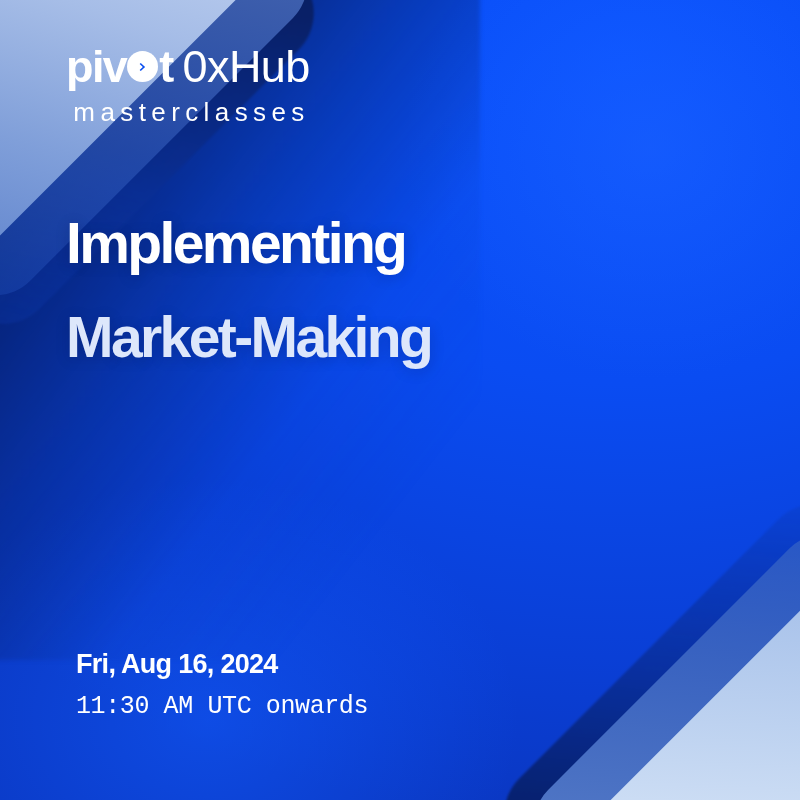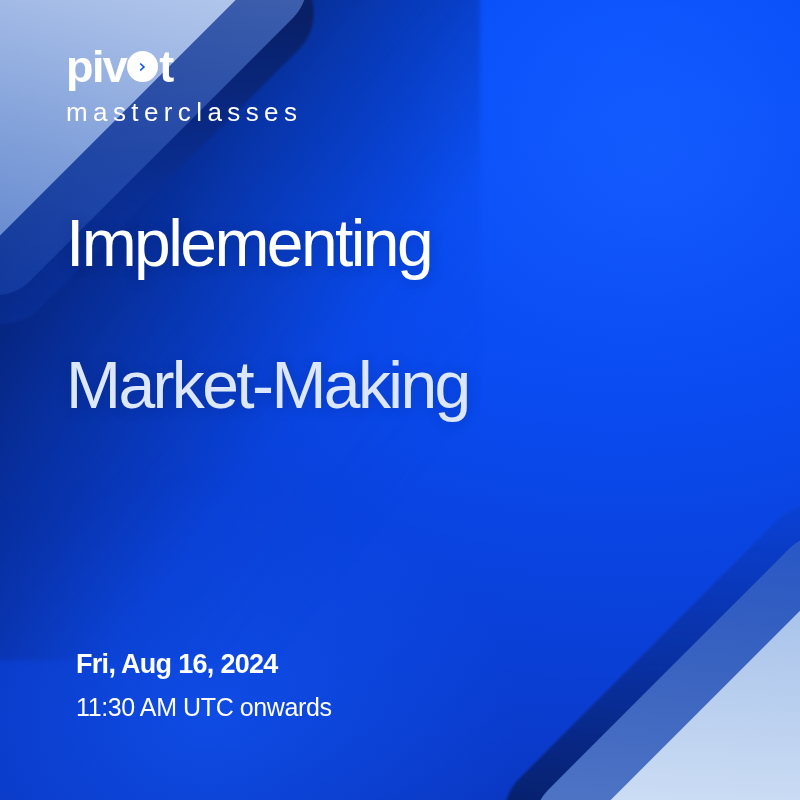--- a/index.html
+++ b/index.html
@@ -213,40 +213,41 @@
     line-height: 1;
     margin-left: 10px;
   }
   .logo-sub {
     margin-top: 9px;
     font-size: 26px;
     font-weight: 300;
     letter-spacing: 5.4px;
     color: #ffffff;
     line-height: 1;
+    text-align: right;
   }
 
   
   .headline {
     position: absolute;
     left: 66px;
     top: 196px;
     width: 620px;
   }
   .headline-line {
-    font-size: 66px;
-    font-weight: 400;
+    font-size: 57px;
+    font-weight: 700;
     letter-spacing: -2.6px;
     line-height: 94px;
     white-space: nowrap;
     text-shadow: 0 2px 14px rgba(3, 16, 60, 0.22);
   }
   .headline-line.l1 { color: #ffffff; }
   .headline-line.l2 { color: #f4f7fd; }
-  .headline-line.l3 { color: #dde7fb; margin-top: 48px; }
+  .headline-line.l3 { color: #dde7fb; }
   .headline-line.l4 { color: #c9d9f8; }
 
   
   .when {
     position: absolute;
     left: 66px;
     top: 648px;
     margin-left: 10px;
   }
   .when-date {
@@ -256,20 +257,21 @@
     color: #ffffff;
     line-height: 1.22;
   }
   .when-time {
     margin-top: 11px;
     font-size: 25px;
     font-weight: 400;
     letter-spacing: -0.4px;
     color: #ffffff;
     line-height: 1.22;
+    font-family: Liberation Mono, monospace;
   }
 </style>
 </head>
 <body>
 
 <div class="poster">
 
   <div class="bg-base"></div>
   <div class="bg-top-right-glow"></div>
   <div class="bg-bottom-glow"></div>
@@ -289,20 +291,21 @@
       <div class="logo-row">
         <span class="logo-pivot">
           <span class="piv">piv</span>
           <span class="logo-o-mark">
             <svg class="chev" viewBox="0 0 16 16" aria-hidden="true">
               <path d="M5.6 3.1 L10.9 8 L5.6 12.9 L4.2 11.6 L8.1 8 L4.2 4.4 Z" fill="#0b4ff0"></path>
             </svg>
           </span>
           <span class="tee">t</span>
         </span>
+        <span class="logo-hub">0xHub</span>
       </div>
       <div class="logo-sub">masterclasses</div>
     </div>
 
     <div class="headline">
       <div class="headline-line l1">Implementing</div>
       <div class="headline-line l3">Market-Making</div>
     </div>
 
     <div class="when">

